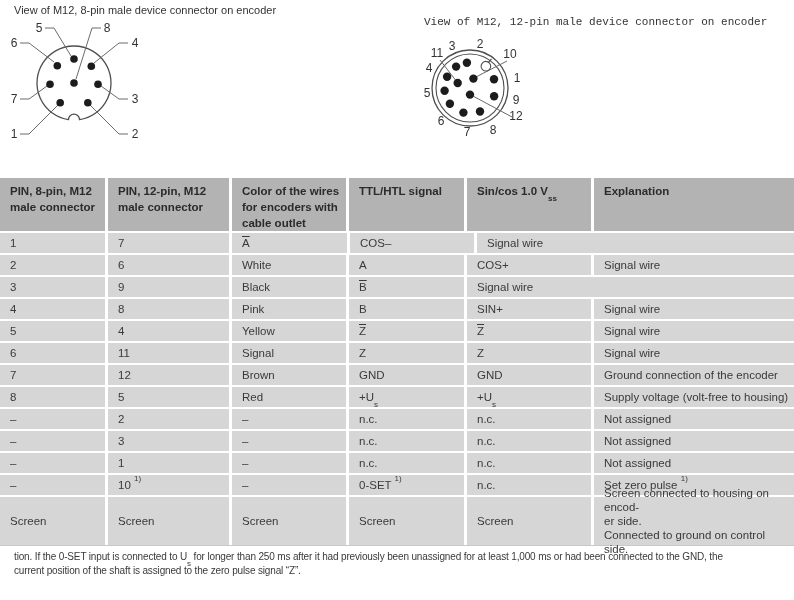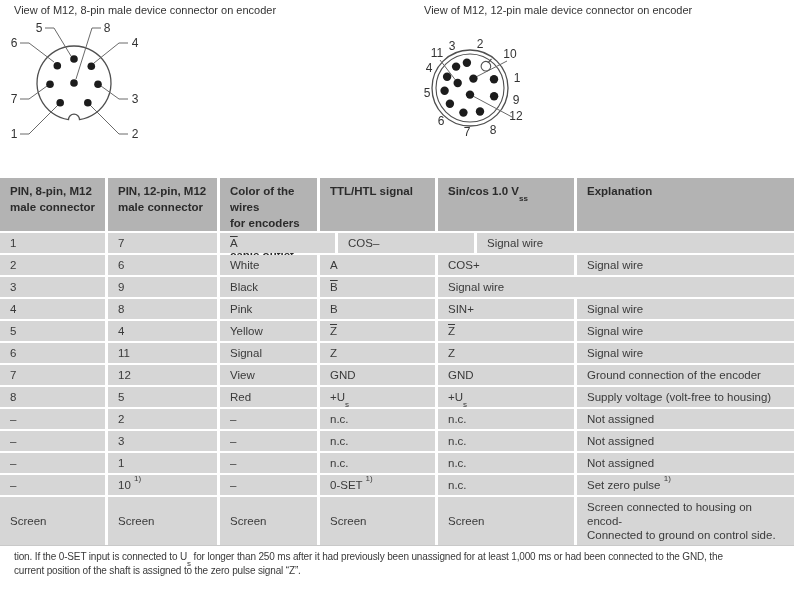--- a/index.html
+++ b/index.html
@@ -3,42 +3,42 @@
 <meta charset="utf-8">
 <style>
   html,body{margin:0;padding:0;}
   body{
     width:794px;height:600px;background:var(--page-bg,#fff);
     font-family:"Liberation Sans",sans-serif;color:var(--text,#3a3a3a);
     position:relative;overflow:hidden;
   }
   .fig-title{position:absolute;font-size:11px;color:#333;}
   .fig-title.left{left:14px;top:4px;}
-  .fig-title.right{left:424px;top:4px;}
+  .fig-title.right{left:424px;top:16px;font-family:Liberation Mono, monospace;}
   svg.connector{position:absolute;}
   svg.svg8{left:2px;top:16px;}
   svg.svg12{left:405px;top:24px;}
   svg text{font-family:"Liberation Sans",sans-serif;font-size:12px;fill:#333;}
 
   .pin-table{position:absolute;left:0;top:178px;width:794px;border-bottom:1px solid var(--table-border,#c9c9c9);}
   .thead{display:flex;height:55px;border-bottom:2px solid #fff;box-sizing:border-box;}
   .hcell{
     background:var(--header-bg,#b3b3b3);color:#2b2b2b;font-weight:bold;font-size:11.5px;
     padding:5px 4px 0 10px;box-sizing:border-box;border-right:3px solid #fff;
   }
   .hcell .cline{line-height:16px;}
   .trow{display:flex;height:22px;border-bottom:2px solid #fff;box-sizing:border-box;}
   .trow.tall{height:48px;border-bottom:none;}
   .tcell{
     background:var(--row-bg,#d6d6d6);font-size:11.5px;color:var(--text,#3a3a3a);
     display:flex;flex-direction:column;justify-content:center;
     padding:0 4px 0 10px;box-sizing:border-box;border-right:3px solid #fff;
   }
   .cline{line-height:14px;}
-  .c0{width:108px}.c1{width:112px}.c2{width:100px}.c3{width:118px}.c4{width:139px}
+  .c0{width:108px}.c1{width:124px}.c2{width:117px}.c3{width:118px}.c4{width:127px}
   .c5{width:231px;border-right:none;flex:1}
   sup{font-size:8px;position:relative;top:-3.5px;line-height:0;}
   sub{font-size:8px;position:relative;top:2.5px;line-height:0;}
   .ovl{text-decoration:overline;}
   .footnote{
     position:absolute;left:3px;top:550px;width:791px;box-sizing:border-box;
     font-size:10px;line-height:13.5px;letter-spacing:-0.15px;
     padding-left:11px;white-space:nowrap;color:var(--text,#3a3a3a);
   }
   .fline:first-child sup:first-child{margin-left:-11px;margin-right:2px;}
@@ -268,21 +268,21 @@
           </div>
         </div>
         <div class="trow">
           <div class="tcell c0">
             <div class="cline">7</div>
           </div>
           <div class="tcell c1">
             <div class="cline">12</div>
           </div>
           <div class="tcell c2">
-            <div class="cline">View</div>
+            <div class="cline">Brown</div>
           </div>
           <div class="tcell c3">
             <div class="cline">GND</div>
           </div>
           <div class="tcell c4">
             <div class="cline">GND</div>
           </div>
           <div class="tcell c5">
             <div class="cline">Ground connection of the encoder</div>
           </div>
@@ -398,20 +398,21 @@
             <div class="cline">Screen</div>
           </div>
           <div class="tcell c3">
             <div class="cline">Screen</div>
           </div>
           <div class="tcell c4">
             <div class="cline">Screen</div>
           </div>
           <div class="tcell c5">
             <div class="cline">Screen connected to housing on encod-</div>
+            <div class="cline">er side.</div>
             <div class="cline">Connected to ground on control side.</div>
           </div>
         </div>
       </div>
   </div>
 
   <div class="footnote">
     <div class="fline">tion. If the 0-SET input is connected to U<sub>s</sub> for longer than 250 ms after it had previously been unassigned for at least 1,000 ms or had been connected to the GND, the</div>
     <div class="fline">current position of the shaft is assigned to the zero pulse signal “Z”.</div>
   </div>

